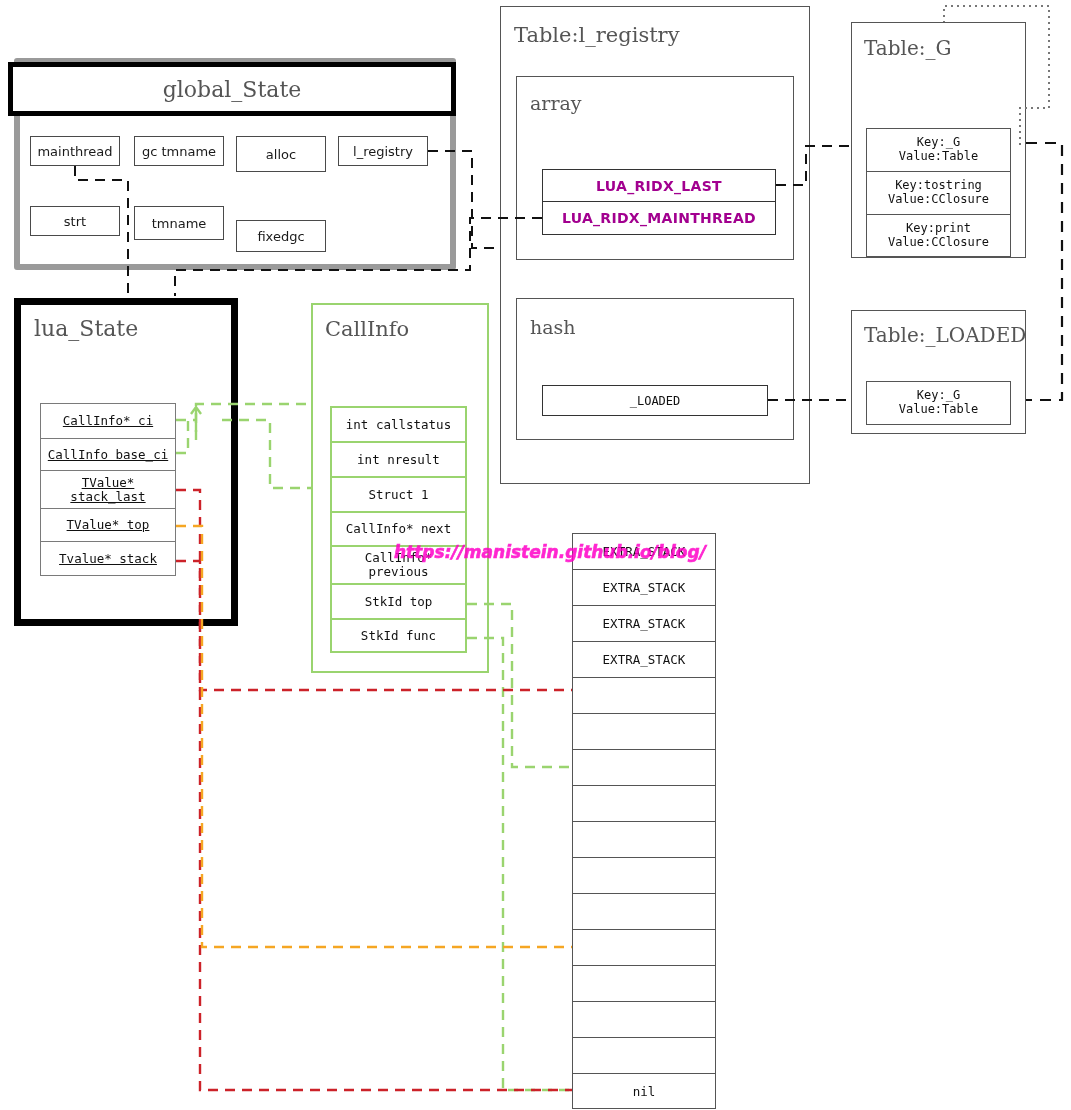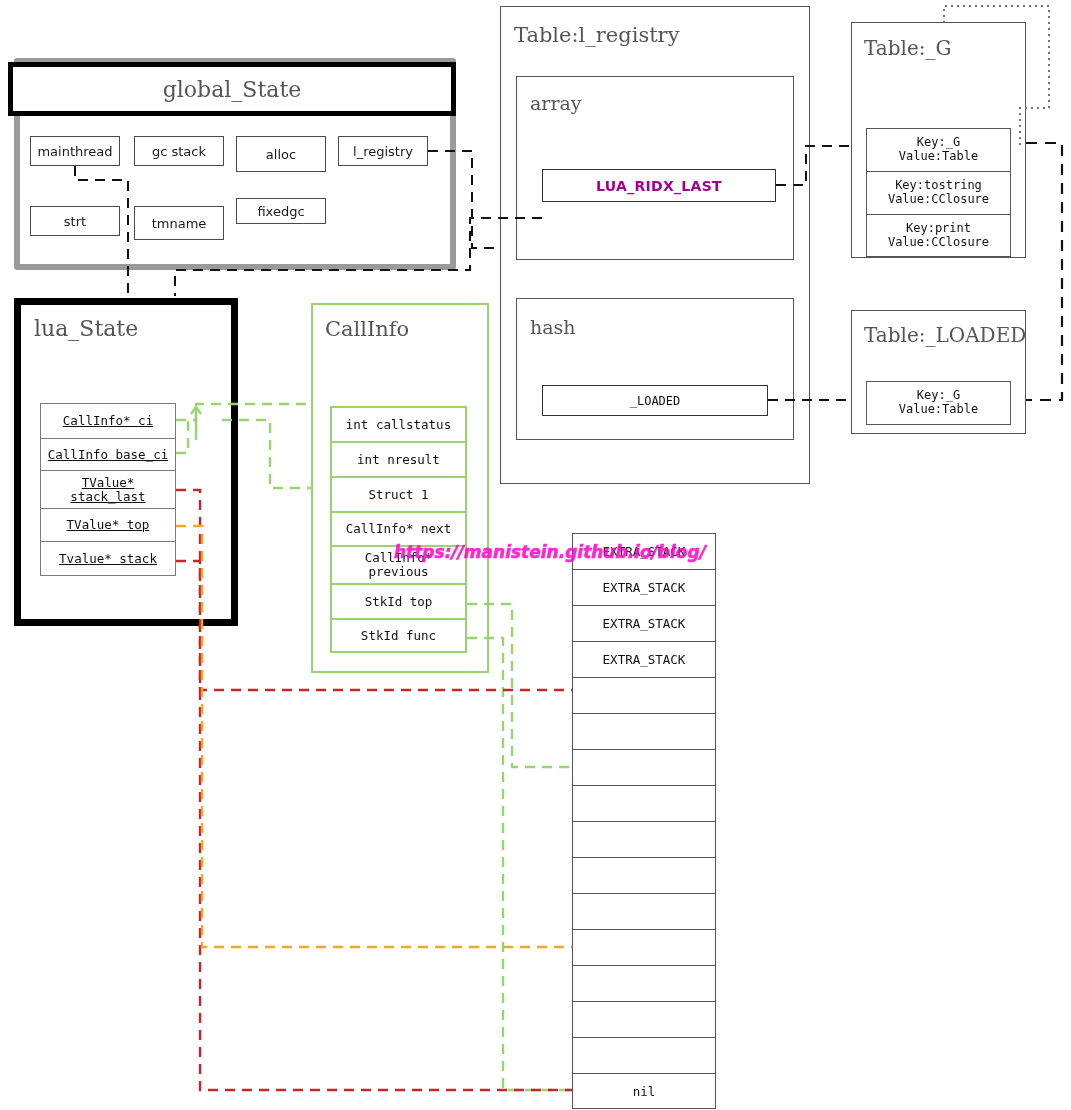--- a/index.html
+++ b/index.html
@@ -100,27 +100,27 @@
 <body>
 
 <div id="stage">
 
   <div class="box gs-outer"></div>
   <div class="box gs-header">
     <div class="gs-header-label">global_State</div>
   </div>
 
   <div class="field" style="left:30px;top:136px;width:90px;height:30px;">mainthread</div>
-  <div class="field" style="left:134px;top:136px;width:90px;height:30px;">gc stack</div>
+  <div class="field" style="left:134px;top:136px;width:90px;height:30px;">gc tmname</div>
   <div class="field" style="left:236px;top:136px;width:90px;height:36px;">alloc</div>
   <div class="field" style="left:338px;top:136px;width:90px;height:30px;">l_registry</div>
 
   <div class="field" style="left:30px;top:206px;width:90px;height:30px;">strt</div>
   <div class="field" style="left:134px;top:206px;width:90px;height:34px;">tmname</div>
-  <div class="field" style="left:236px;top:198px;width:90px;height:26px;">fixedgc</div>
+  <div class="field" style="left:236px;top:220px;width:90px;height:32px;">fixedgc</div>
 
   <div class="box ls-outer"></div>
   <div class="title ls-title">lua_State</div>
   <div class="ls-rows">
     <div class="ls-row" style="height:35px;">CallInfo* ci</div>
     <div class="ls-row" style="height:32px;">CallInfo base_ci</div>
     <div class="ls-row" style="height:38px;">TValue*
 stack_last</div>
     <div class="ls-row" style="height:33px;">TValue* top</div>
     <div class="ls-row" style="height:35px;">Tvalue* stack</div>
@@ -138,20 +138,21 @@
     <div class="ci-row" style="height:35px;">StkId top</div>
     <div class="ci-row" style="height:35px;">StkId func</div>
   </div>
 
   <div class="box reg-outer"></div>
   <div class="title reg-title">Table:l_registry</div>
 
   <div class="reg-sub" style="left:516px;top:76px;width:278px;height:184px;"></div>
   <div class="reg-sub-title" style="left:530px;top:92px;">array</div>
   <div class="reg-item magenta" style="left:542px;top:169px;width:234px;height:33px;">LUA_RIDX_LAST</div>
+  <div class="reg-item magenta" style="left:542px;top:202px;width:234px;height:33px;border-top:none;">LUA_RIDX_MAINTHREAD</div>
 
   <div class="reg-sub" style="left:516px;top:298px;width:278px;height:142px;"></div>
   <div class="reg-sub-title" style="left:530px;top:316px;">hash</div>
   <div class="reg-item loaded-cell" style="left:542px;top:385px;width:226px;height:31px;">_LOADED</div>
 
   <div class="tbl" style="left:851px;top:22px;width:175px;height:236px;"></div>
   <div class="tbl-title" style="left:864px;top:36px;">Table:_G</div>
   <div class="kvlist" style="left:866px;top:128px;width:145px;">
     <div class="kv">Key:_G
 Value:Table</div>

